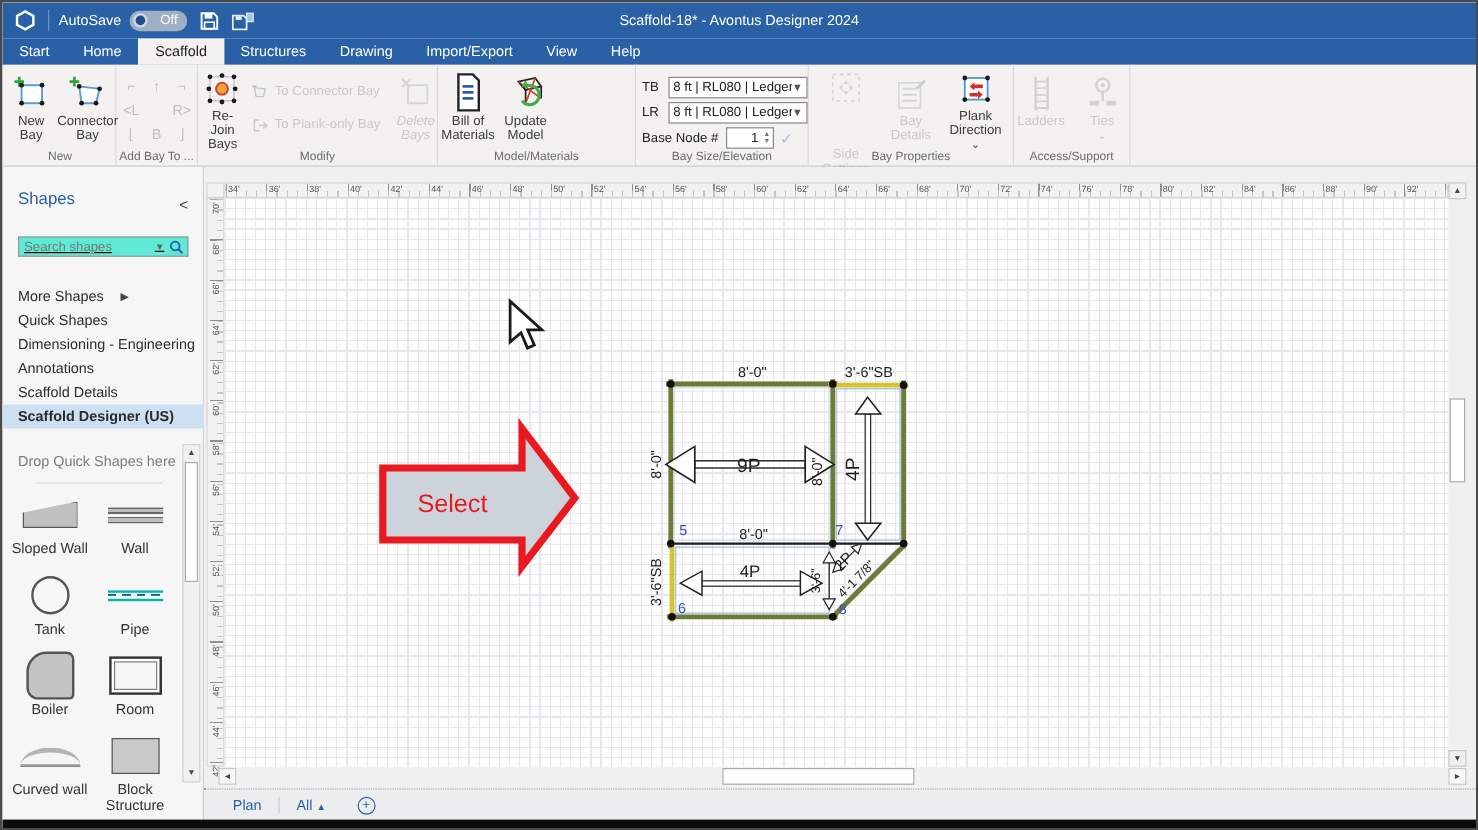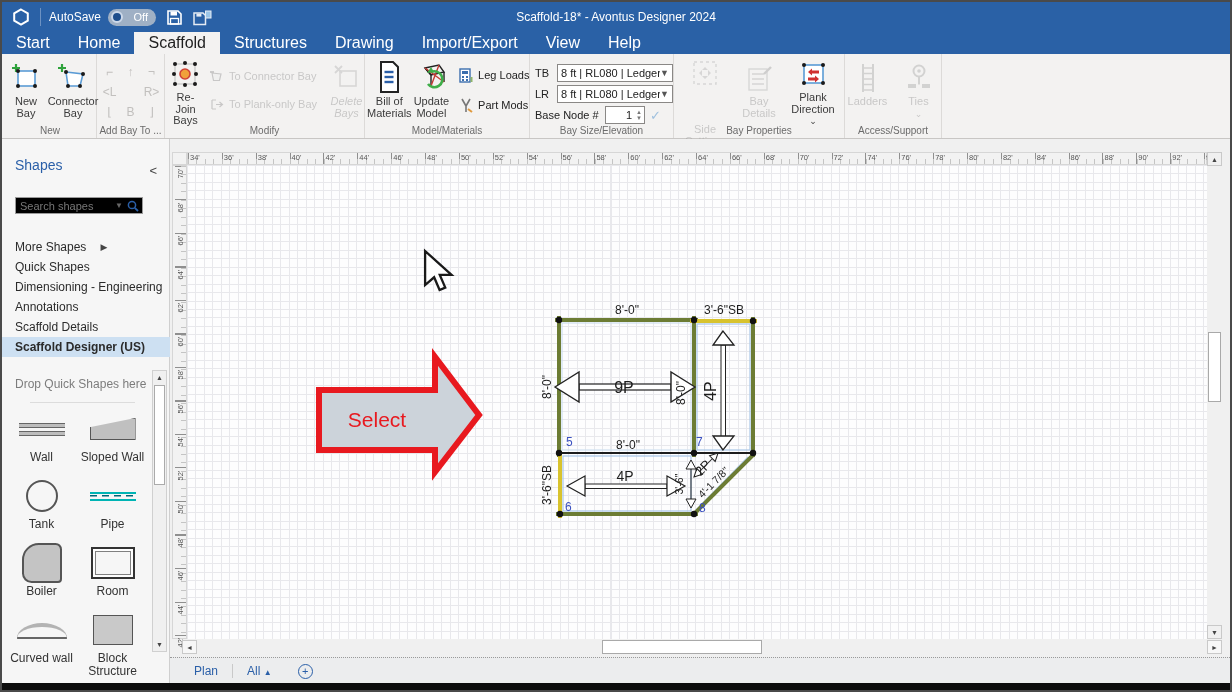--- a/index.html
+++ b/index.html
@@ -12,21 +12,21 @@
   .qat-sep { width:1px; height:18px; background:#6d92c2; margin:0 8px; }
   .autosave-label { font-size:12px; color:#fff; margin-right:7px; }
   .toggle { width:48px; height:17px; border-radius:9px; background:#9fb0c5; position:relative; display:flex; align-items:center; justify-content:flex-end; padding-right:8px; cursor:pointer; }
   .toggle-knob { position:absolute; left:3px; top:2.5px; width:12px; height:12px; border-radius:50%; background:#1f4e8c; border:2px solid #cdd9ea; }
   .toggle-text { font-size:11px; color:#fff; }
   .qat-icon { margin-left:10px; display:flex; align-items:center; }
   .win-title { position:absolute; left:0; right:0; top:0; height:30px; display:flex; align-items:center; justify-content:center; font-size:12px; color:#fff; pointer-events:none; }
 
   
   .menubar { position:absolute; left:0; top:30px; width:100%; height:22px; background:#2a61a6; display:flex; align-items:stretch; }
-  .mtab { padding:0 14px; display:flex; align-items:center; font-size:16px; color:#fff; cursor:pointer; }
+  .mtab { padding:0 14px; display:flex; align-items:center; font-size:12px; color:#fff; cursor:pointer; }
   .mtab.active { background:#f3f2f1; color:#1e1e1e; }
 
   
   .ribbon { position:absolute; left:0; top:52px; width:100%; height:85px; background:#f3f2f1; border-bottom:1px solid #c8c6c4; }
   .rgroup { position:absolute; top:0; height:84px; border-right:1px solid #dcdad8; }
   .glabel { position:absolute; bottom:2px; left:0; width:100%; text-align:center; font-size:10px; color:#6b6b6b; white-space:nowrap; }
   .gbody { position:absolute; top:4px; left:0; right:0; bottom:16px; display:flex; justify-content:center; gap:2px; }
   .big-btn { width:46px; display:flex; flex-direction:column; align-items:center; cursor:pointer; }
   .big-btn .bicon { height:36px; display:flex; align-items:flex-end; justify-content:center; }
   .blabel { font-size:11px; line-height:11.5px; color:#3b3b3b; text-align:center; margin-top:2px; }
@@ -43,21 +43,21 @@
   .spinbox { width:40px; height:18px; background:#fff; border:1px solid #8a8886; display:flex; align-items:center; }
   .spinval { flex:1; text-align:right; padding-right:2px; font-size:11px; }
   .spinarrows { width:10px; display:flex; flex-direction:column; font-size:6px; color:#777; line-height:6px; align-items:center; cursor:pointer; }
   .checkmark { color:#9fc0de; font-size:13px; margin-left:5px; }
   .drop-caret { font-size:9px; color:#9a9a9a; }
 
   
   .sidebar { position:absolute; left:0; top:137px; width:168px; height:545px; background:#f6f6f6; border-right:1px solid #cfcfcf; }
   .sb-title { position:absolute; left:13px; top:18px; font-size:14px; color:#2a5fa8; }
   .sb-collapse { position:absolute; right:12px; top:24px; font-size:13px; color:#444; cursor:pointer; }
-  .searchbox { position:absolute; left:13px; top:58px; width:128px; height:17px; background:#000000; border:1px solid #9a9a9a; display:flex; align-items:center; font-size:11px; }
+  .searchbox { position:absolute; left:13px; top:58px; width:142px; height:17px; background:#5eead4; border:1px solid #9a9a9a; display:flex; align-items:center; font-size:11px;text-decoration:underline; }
   .search-text { flex:1; color:#777; padding-left:4px; }
   .search-caret { color:#666; font-size:8px; padding:0 3px; }
   .sb-links { position:absolute; left:0; top:98px; width:168px; }
   .sb-link { height:20px; display:flex; align-items:center; padding-left:13px; font-size:12px; color:#2b2b2b; cursor:pointer; }
   .sb-link .marrow { margin-left:14px; font-size:9px; color:#444; }
   .sb-link.active { background:#cde0f2; font-weight:bold; }
   .drop-hint { position:absolute; left:13px; top:238px; font-size:12px; color:#7c7c7c; }
   .sb-divider { position:absolute; left:28px; top:263px; width:105px; height:1px; background:#dcdcdc; }
   .shapes-grid { position:absolute; left:4px; top:272px; width:142px; display:grid; grid-template-columns:71px 71px; row-gap:14px; }
   .shape-item { display:flex; flex-direction:column; align-items:center; cursor:pointer; }
@@ -272,43 +272,20 @@
             <svg width="34" height="34" viewBox="0 0 34 34">
               <path d="M11 8 L25 5 L30 12 L17 15 Z" fill="none" stroke="#222" stroke-width="1.4"></path>
               <path d="M11 8 L17 15 L17 26 M30 12 L30 22" fill="none" stroke="#222" stroke-width="1.4"></path>
               <path d="M11 8 L30 22 M25 5 L17 26" stroke="#c43c34" stroke-width="1.4"></path>
               <path d="M14 24 a8 8 0 1 0 3 -12" fill="none" stroke="#3fae49" stroke-width="2.6"></path>
               <path d="M17 7 l3 5 l-7 1 z" fill="#3fae49"></path>
             </svg>
           </div>
           <div class="blabel"><span>Update</span><br><span>Model</span></div>
         </div>
-        <div style="display:flex;flex-direction:column;justify-content:center;gap:10px;margin-left:4px;">
-          <div class="small-btn" style="color:#222;">
-            <svg width="14" height="15" viewBox="0 0 14 15">
-                <rect x="1" y="1" width="10" height="13" fill="#fff" stroke="#3c6fae" stroke-width="1.4"></rect>
-                <rect x="3" y="3" width="6" height="3" fill="#3c6fae"></rect>
-                <g fill="#3c6fae">
-                  <rect x="3" y="8" width="2" height="2"></rect>
-                  <rect x="7" y="8" width="2" height="2"></rect>
-                  <rect x="3" y="11" width="2" height="2"></rect>
-                  <rect x="7" y="11" width="2" height="2"></rect>
-                </g>
-                <rect x="11.5" y="9" width="2" height="5" fill="#8fb46a"></rect>
-              </svg>
-            <span>Leg Loads</span>
-          </div>
-          <div class="small-btn" style="color:#222;">
-            <svg width="14" height="15" viewBox="0 0 14 15">
-                <path d="M3 1 l4 7 M11 1 l-4 7 M7 8 v6" fill="none" stroke="#777" stroke-width="1.6"></path>
-                <path d="M9 11 l4 3" stroke="#e09a3e" stroke-width="2"></path>
-              </svg>
-            <span>Part Mods</span>
-          </div>
-        </div>
       </div>
       <div class="glabel">Model/Materials</div>
     </div>
 
     <div class="rgroup" style="left:528px;width:144px;">
       <div class="gbody" style="justify-content:flex-start;padding-left:5px;">
         <div class="field-col">
           <div class="frow">
             <span class="flabel">TB</span>
             <div class="combo">
@@ -443,29 +420,29 @@
         </div>
         <div class="sb-link active">
           <span>Scaffold Designer (US)</span>
         </div>
       </div>
     <div class="drop-hint">Drop Quick Shapes here</div>
     <div class="sb-divider"></div>
     <div class="shapes-grid" id="shapes-grid">
         <div class="shape-item">
           <div class="shape-icon">
+            <div class="icon-sloped-wall"></div>
+          </div>
+          <div class="shape-label">Sloped Wall</div>
+        </div>
+        <div class="shape-item">
+          <div class="shape-icon">
             <div class="icon-wall"></div>
           </div>
           <div class="shape-label">Wall</div>
-        </div>
-        <div class="shape-item">
-          <div class="shape-icon">
-            <div class="icon-sloped-wall"></div>
-          </div>
-          <div class="shape-label">Sloped Wall</div>
         </div>
         <div class="shape-item">
           <div class="shape-icon">
             <div class="icon-tank"></div>
           </div>
           <div class="shape-label">Tank</div>
         </div>
         <div class="shape-item">
           <div class="shape-icon">
             <div class="icon-pipe"></div>

